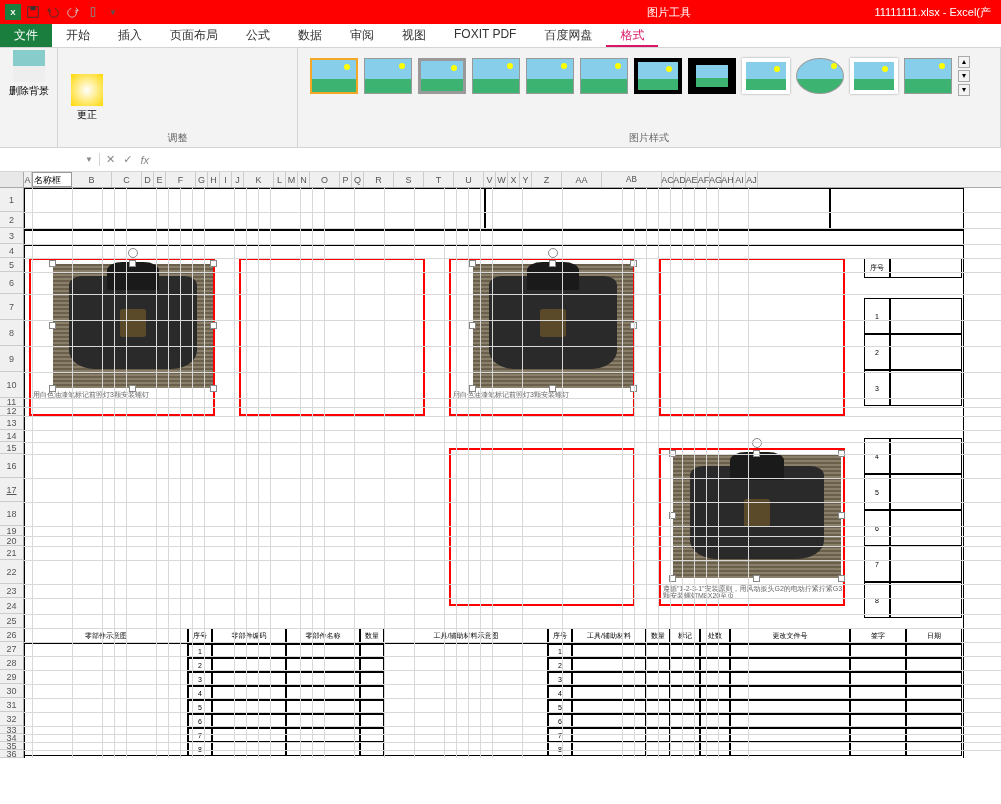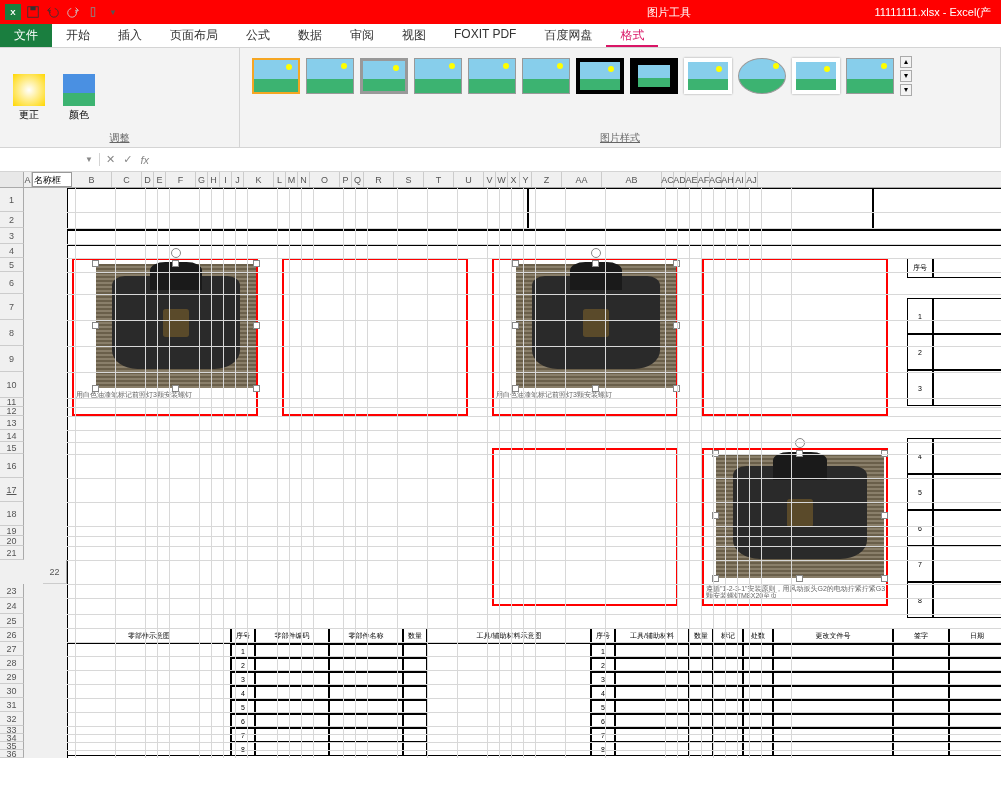--- a/index.html
+++ b/index.html
@@ -15,21 +15,21 @@
 
 
 .ribbon-tabs { height: 24px; background: #fff; display: flex; border-bottom: 1px solid #d4d4d4; }
 .tab { padding: 3px 14px; font-size: 12px; cursor: pointer; color: #333; }
 .tab.file { background: #1a7e3f; color: #fff; }
 .tab.active { color: #d91566; border-bottom: 2px solid #d91566; }
 
 
 .ribbon { height: 100px; background: #f3f3f3; border-bottom: 1px solid #d4d4d4; display: flex; }
 .group { border-right: 1px solid #d4d4d4; padding: 2px 6px; display: flex; flex-direction: column; position: relative; }
-.group-label { position: absolute; bottom: 2px; left: 0; right: 0; text-align: center; font-size: 10px; color: #666; text-decoration: underline; }
+.group-label { position: absolute; bottom: 2px; left: 0; right: 0; text-align: center; font-size: 10px; color: #666; }
 .group-content { display: flex; gap: 4px; flex: 1; }
 .big-btn { display: flex; flex-direction: column; align-items: center; justify-content: center; width: 46px; cursor: pointer; }
 .big-btn-icon { width: 32px; height: 32px; background: #ddd; margin-bottom: 2px; }
 .big-btn-label { font-size: 10px; text-align: center; }
 .small-btns { display: flex; flex-direction: column; gap: 2px; justify-content: center; }
 .small-btn { display: flex; align-items: center; gap: 4px; padding: 1px 4px; cursor: pointer; font-size: 10px; }
 .small-btn-icon { width: 14px; height: 14px; background: #888; }
 .circled { border: 2px solid #c00000; border-radius: 12px; }
 
 .styles-gallery { display: flex; gap: 6px; align-items: center; padding: 6px; }
@@ -122,29 +122,31 @@
   <div class="tab">公式</div>
   <div class="tab">数据</div>
   <div class="tab">审阅</div>
   <div class="tab">视图</div>
   <div class="tab">FOXIT PDF</div>
   <div class="tab">百度网盘</div>
   <div class="tab active">格式</div>
 </div>
 
 <div class="ribbon">
+  <div class="group" style="width:58px;">
+    <div class="big-btn">
+      <div class="big-btn-icon" style="background:linear-gradient(#8cc,#8cc 50%,#eee 50%);"></div>
+      <div class="big-btn-label">删除背景</div>
+    </div>
+  </div>
   <div class="group" style="width:240px;">
     <div class="group-content">
       <div class="big-btn">
         <div class="big-btn-icon" style="background:radial-gradient(circle,#fff,#ffd700);"></div>
         <div class="big-btn-label">更正</div>
-      </div>
-      <div class="big-btn">
-        <div class="big-btn-icon" style="background:linear-gradient(#4a90e2,#4a90e2 60%,#3cb371 60%);"></div>
-        <div class="big-btn-label">颜色</div>
       </div>
     </div>
     <div class="group-label">调整</div>
   </div>
   <div class="group" style="flex:1;">
     <div class="styles-gallery">
       <div class="style-thumb selected">
           <div class="sun"></div>
         </div>
       <div class="style-thumb">
@@ -227,21 +229,21 @@
         <div class="col-h" style="width: 30px;">R</div>
         <div class="col-h" style="width: 30px;">S</div>
         <div class="col-h" style="width: 30px;">T</div>
         <div class="col-h" style="width: 30px;">U</div>
         <div class="col-h" style="width: 12px;">V</div>
         <div class="col-h" style="width: 12px;">W</div>
         <div class="col-h" style="width: 12px;">X</div>
         <div class="col-h" style="width: 12px;">Y</div>
         <div class="col-h" style="width: 30px;">Z</div>
         <div class="col-h" style="width: 40px;">AA</div>
-        <div class="col-h" style="width: 60px;">AB</div>
+        <div class="col-h" style="width: 60px; font-family: Liberation Mono, monospace;">AB</div>
         <div class="col-h" style="width: 12px;">AC</div>
         <div class="col-h" style="width: 12px;">AD</div>
         <div class="col-h" style="width: 12px;">AE</div>
         <div class="col-h" style="width: 12px;">AF</div>
         <div class="col-h" style="width: 12px;">AG</div>
         <div class="col-h" style="width: 12px;">AH</div>
         <div class="col-h" style="width: 12px;">AI</div>
         <div class="col-h" style="width: 12px;">AJ</div>
       </div>
   </div>
@@ -261,21 +263,21 @@
         <div class="row-h" style="height: 9px;">12</div>
         <div class="row-h" style="height: 14px;">13</div>
         <div class="row-h" style="height: 12px;">14</div>
         <div class="row-h" style="height: 12px;">15</div>
         <div class="row-h" style="height: 24px;">16</div>
         <div class="row-h" style="height: 24px; text-decoration: underline;">17</div>
         <div class="row-h" style="height: 24px;">18</div>
         <div class="row-h" style="height: 10px;">19</div>
         <div class="row-h" style="height: 10px;">20</div>
         <div class="row-h" style="height: 14px;">21</div>
-        <div class="row-h" style="height: 24px; margin-left: 43px;">22</div>
+        <div class="row-h" style="height: 24px;">22</div>
         <div class="row-h" style="height: 14px;">23</div>
         <div class="row-h" style="height: 16px;">24</div>
         <div class="row-h" style="height: 14px;">25</div>
         <div class="row-h" style="height: 14px;">26</div>
         <div class="row-h" style="height: 14px;">27</div>
         <div class="row-h" style="height: 14px;">28</div>
         <div class="row-h" style="height: 14px;">29</div>
         <div class="row-h" style="height: 14px; text-align: center;">30</div>
         <div class="row-h" style="height: 14px;">31</div>
         <div class="row-h" style="height: 14px;">32</div>

